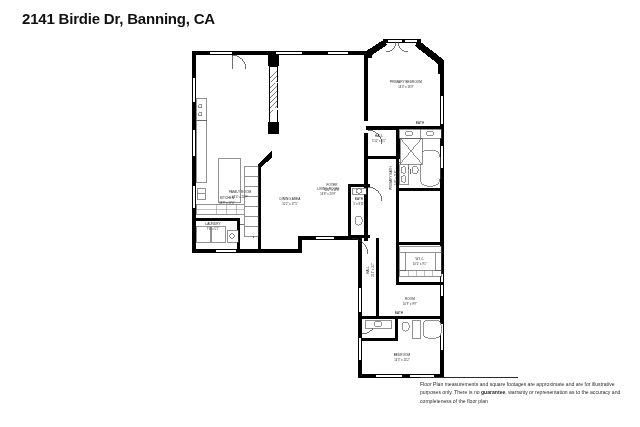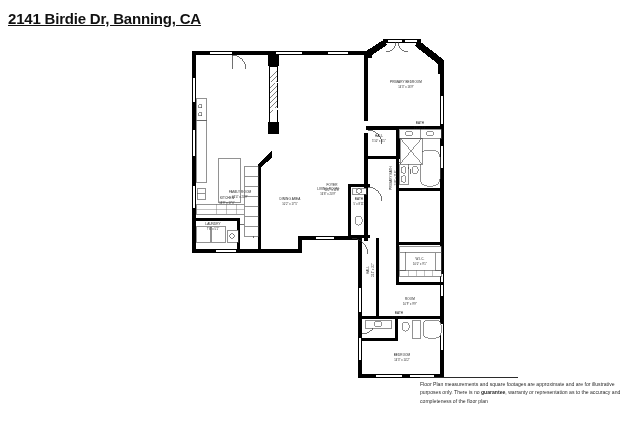--- a/index.html
+++ b/index.html
@@ -4,24 +4,23 @@
 <style>
   html,body{margin:0;padding:0;}
   body{
     width:640px;height:427px;
     background:#ffffff;
     font-family:"Liberation Sans", sans-serif;
     overflow:hidden;
     position:relative;
   }
   #title{
-    position:absolute;left:8px;top:10px;
+    position:absolute;left:22px;top:10px;
     font-size:15px;font-weight:bold;color:#111111;
     letter-spacing:-0.2px;
-    text-decoration:underline;
   }
   #plan{
     position:absolute;left:180px;top:38px;
     width:290px;height:348px;
   }
   #plan svg{display:block;width:290px;height:348px;}
   .rlabel{
     font-family:"Liberation Sans", sans-serif;
     font-size:3.1px;fill:#1a1a1a;text-anchor:middle;
     letter-spacing:0.08px;

